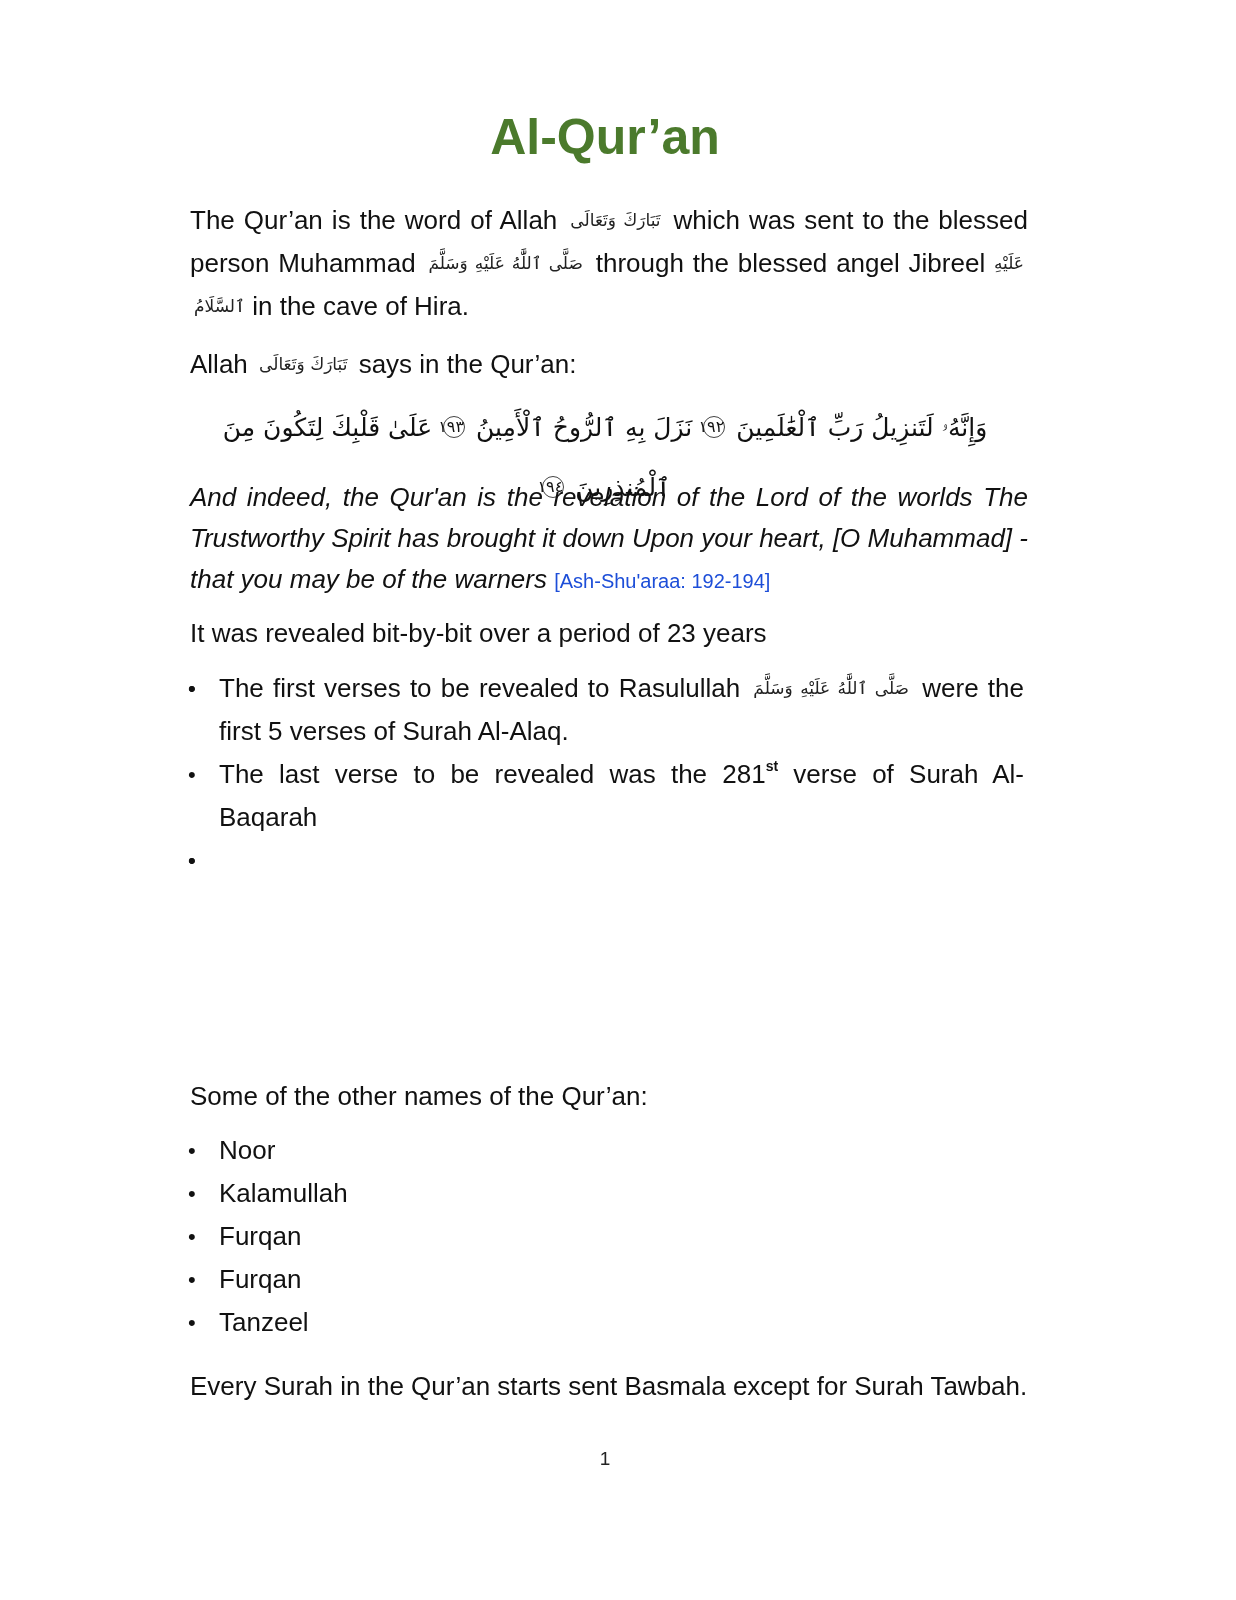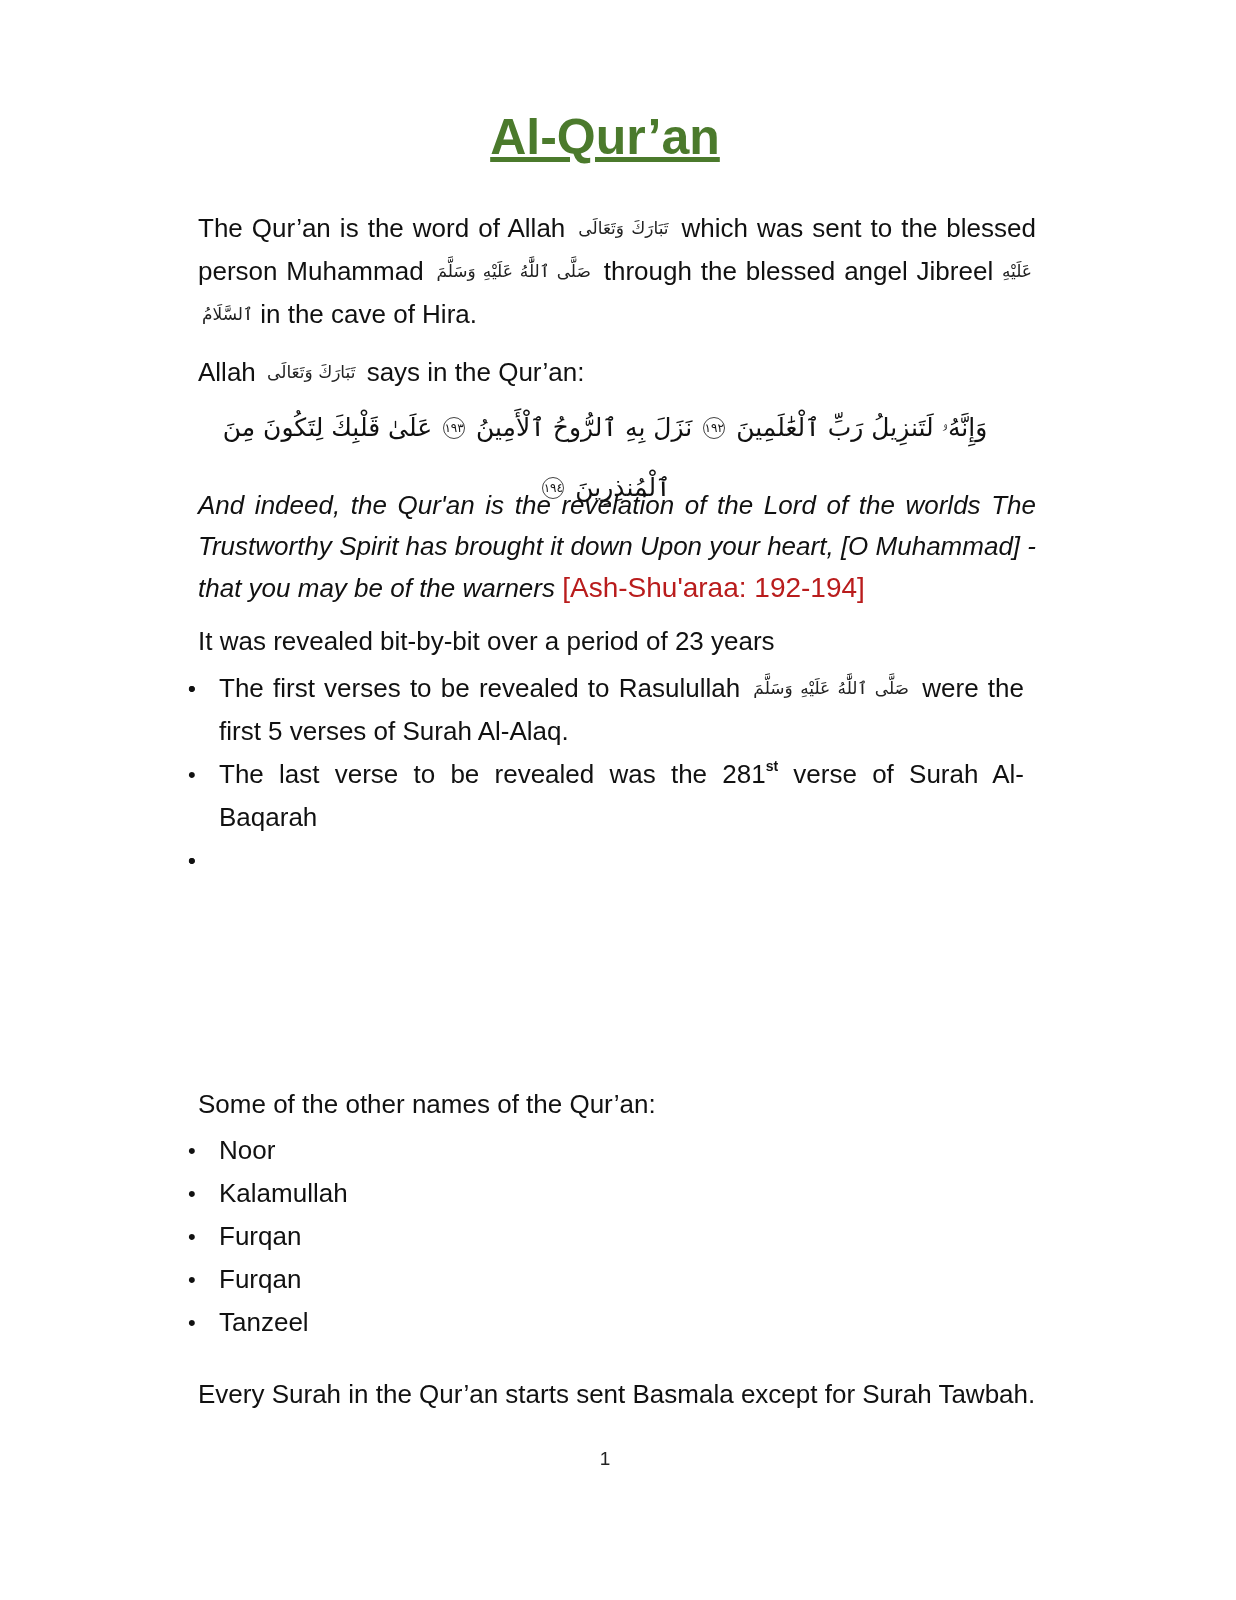--- a/index.html
+++ b/index.html
@@ -25,29 +25,28 @@
       position: absolute;
       left: 0;
       top: 108px;
       width: 838px;
       text-align: center;
       font-size: 50px;
       font-weight: bold;
       color: #4b7a2c;
       margin: 0;
       letter-spacing: 0px;
-      text-decoration: underline;
     }
     .para {
       position: absolute;
       left: 0;
       width: 838px;
       font-size: 26px;
       line-height: 43px;
-      margin: 12px;
+      margin: 4px;
       text-align: justify;
       text-align-last: left;
     }
     .honor {
       font-family: "DejaVu Sans", sans-serif;
       font-size: 17px;
       color: #222;
       vertical-align: 3px;
       margin: 0 4px;
     }
@@ -59,36 +58,36 @@
       text-align: center;
       font-family: "DejaVu Sans", sans-serif;
       font-size: 25px;
       line-height: 60px;
       direction: rtl;
       color: #111;
       margin: 0;
     }
     .ayah-marker {
       display: inline-block;
-      font-size: 12px;
+      font-size: 16px;
       border: 1.5px solid #444;
       border-radius: 50%;
       width: 20px;
       height: 20px;
       line-height: 20px;
       vertical-align: 4px;
       margin: 0 3px;
     }
     .translation {
       font-style: italic;
     }
     .citation {
       font-style: normal;
-      font-size: 28px;
-      color: #b91c1c;
+      font-size: 20px;
+      color: #1d4ed8;
     }
     ul.bullets {
       position: absolute;
       left: 0;
       width: 838px;
       list-style: none;
       padding: 0;
       margin: 0;
     }
     ul.bullets li {

